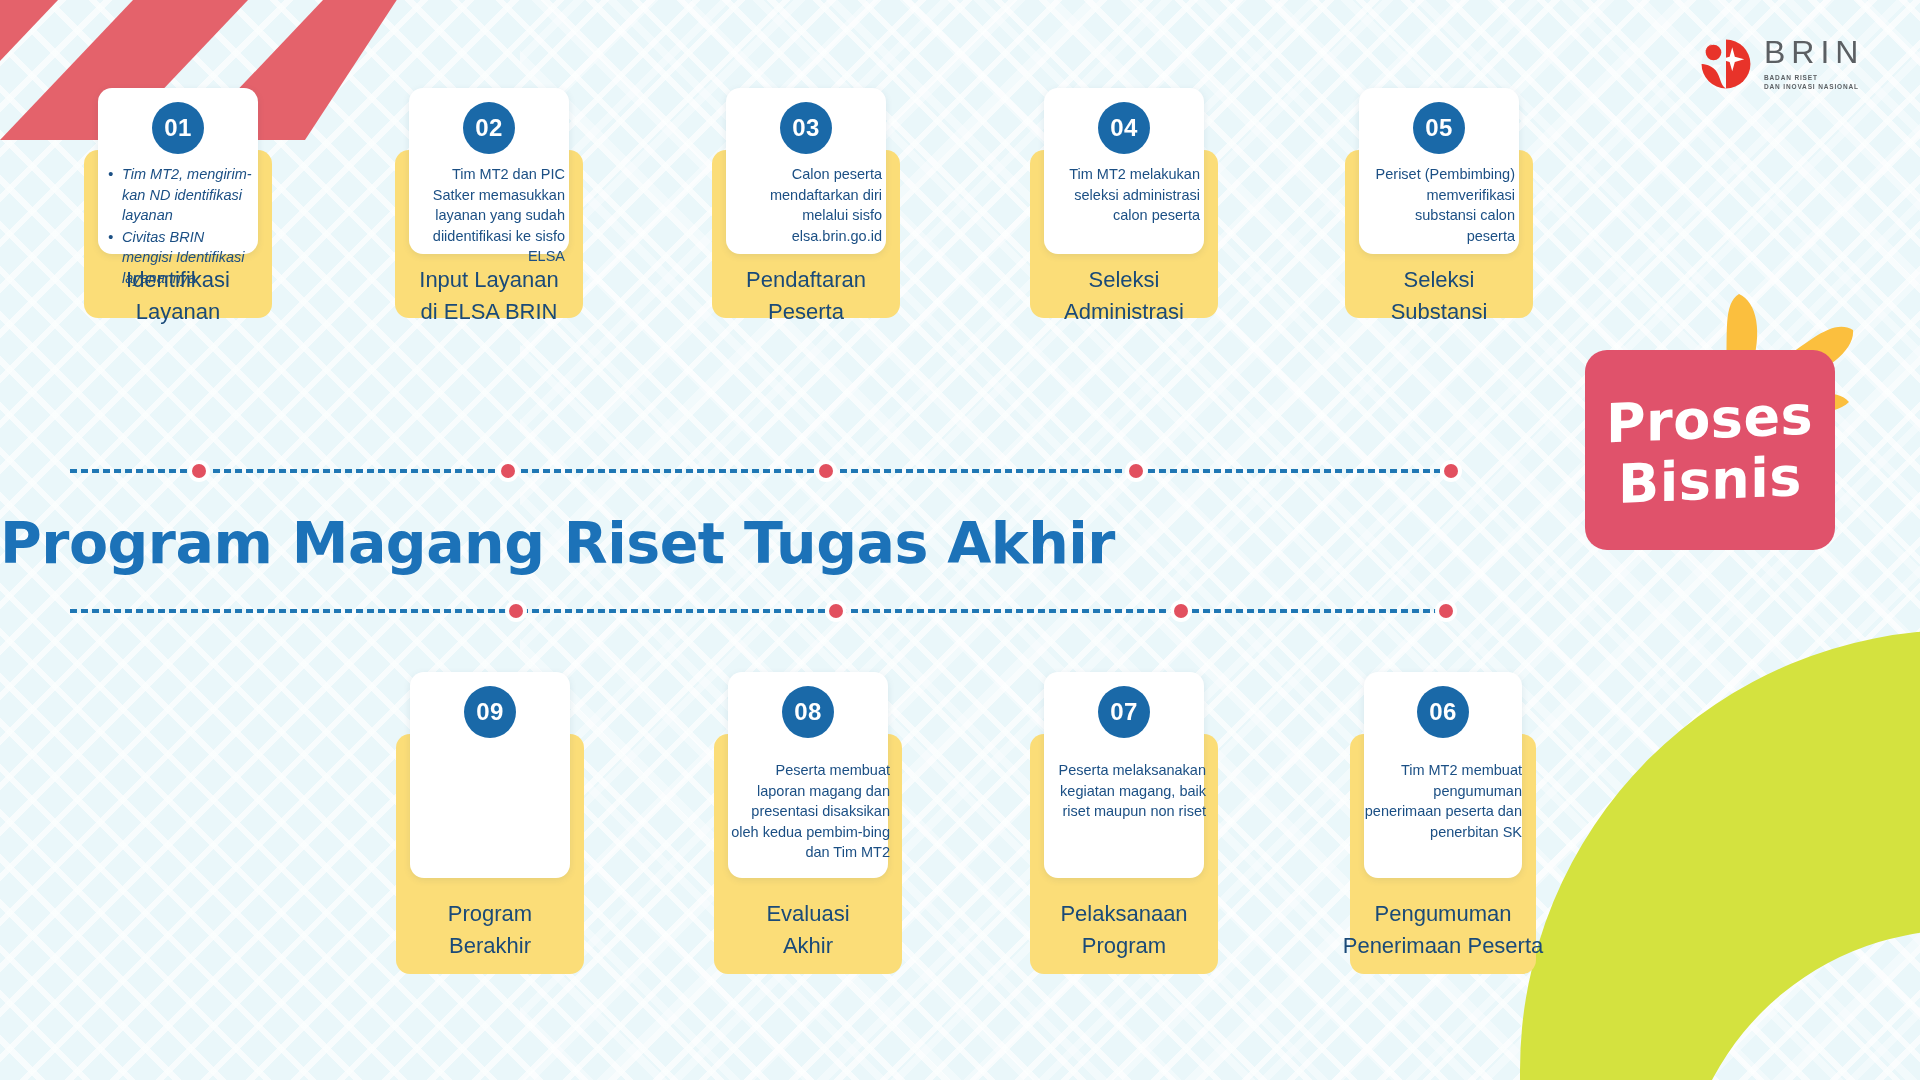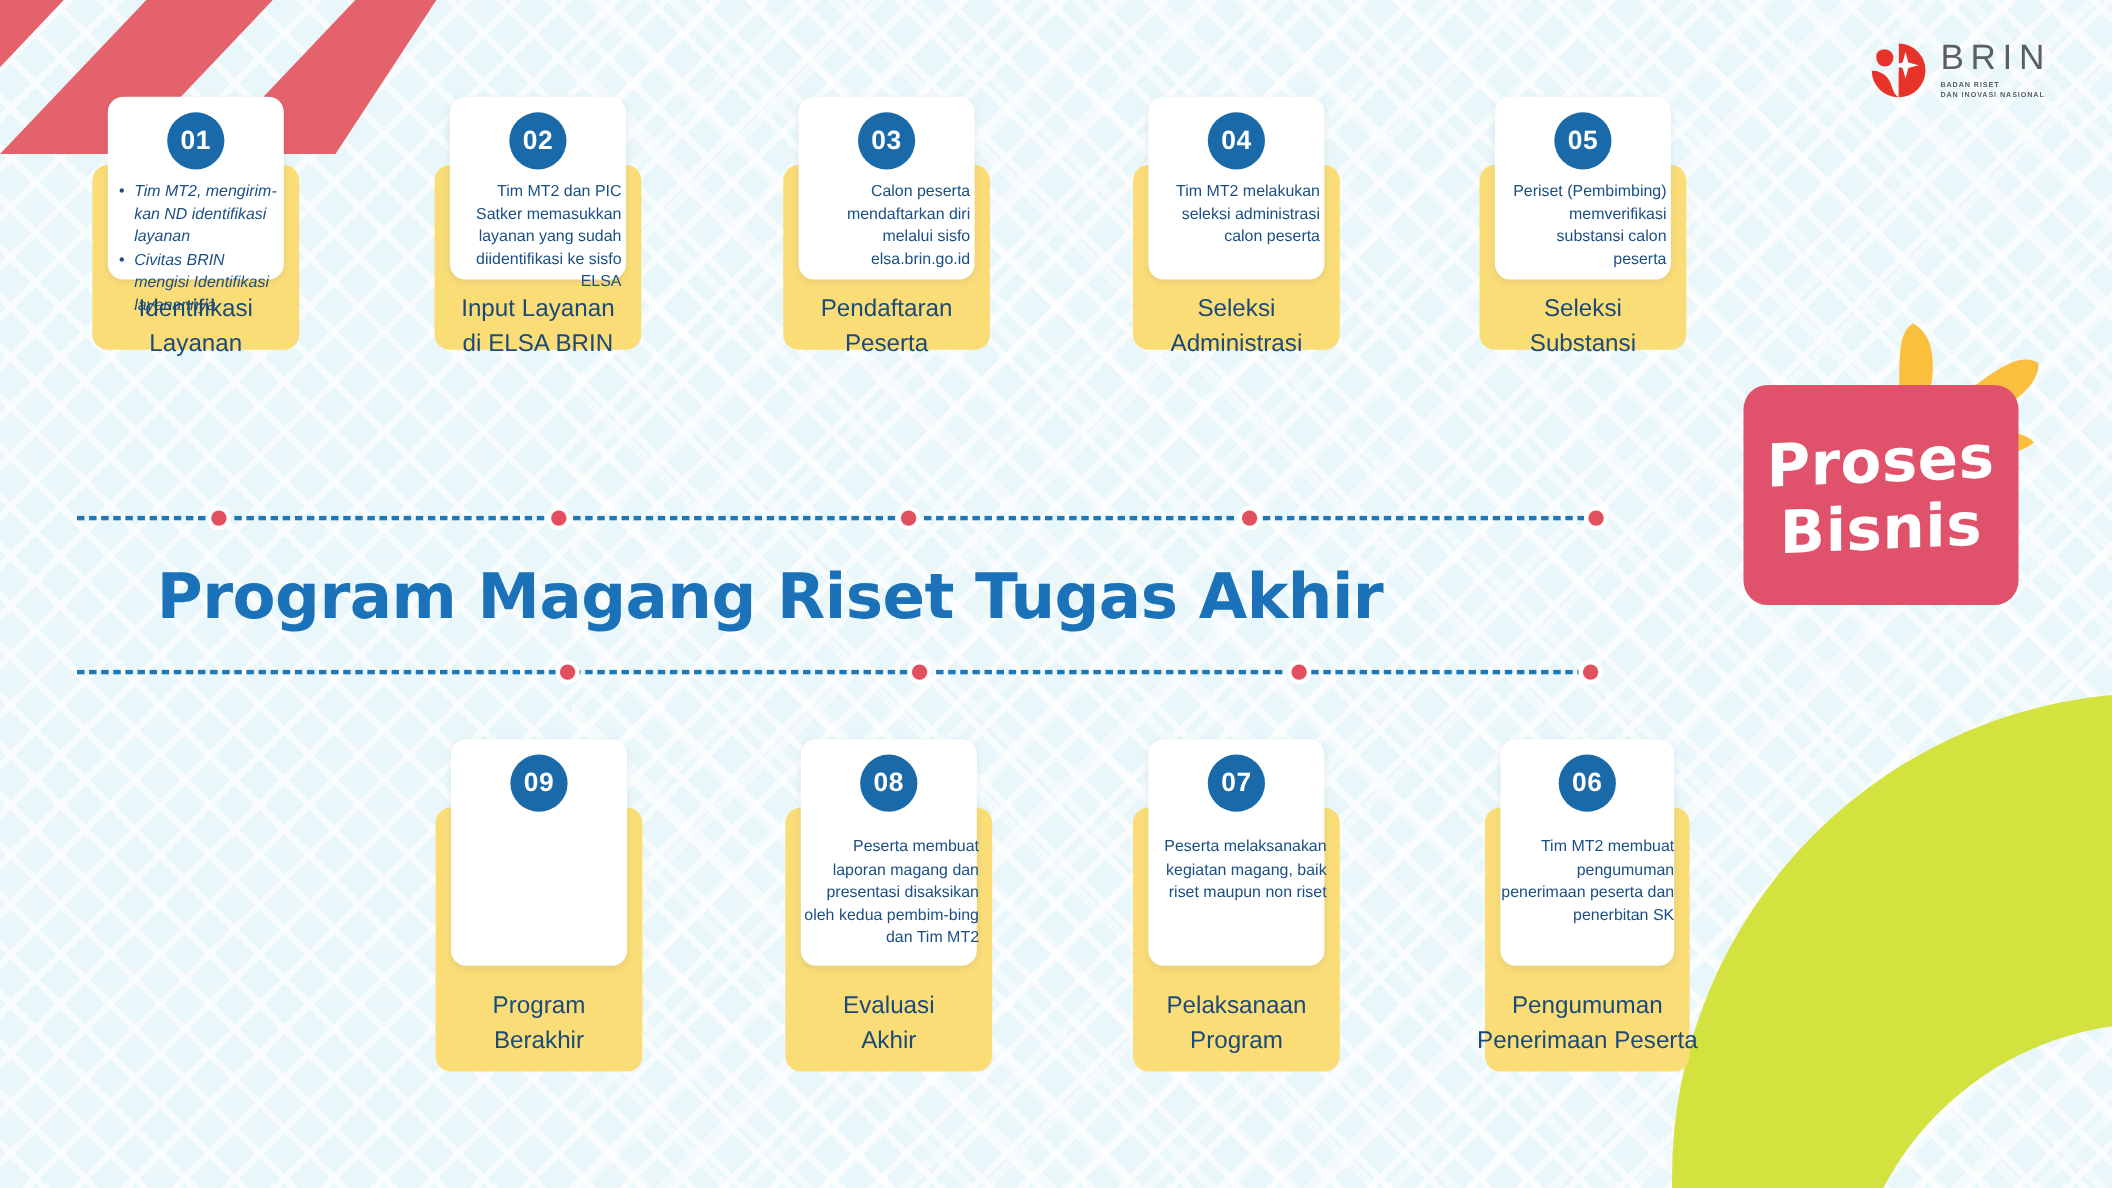--- a/index.html
+++ b/index.html
@@ -130,21 +130,21 @@
   .timeline-dot i {
     display: block; width: 14px; height: 14px; border-radius: 50%;
     background: #e2505f;
   }
 
   
   .main-title {
     position: absolute;
     left: 0; width: 1400px;
     top: 510px;
-    text-align: center;
+    text-align: left;
     font-size: 57px;
     font-weight: 700;
     letter-spacing: -0.5px;
     color: #1c72b8;
     font-family: "DejaVu Sans", sans-serif;
     white-space: nowrap;
   }
 
   
   .pb-wrap { position: absolute; left: 1585px; top: 350px; width: 270px; height: 200px; }

